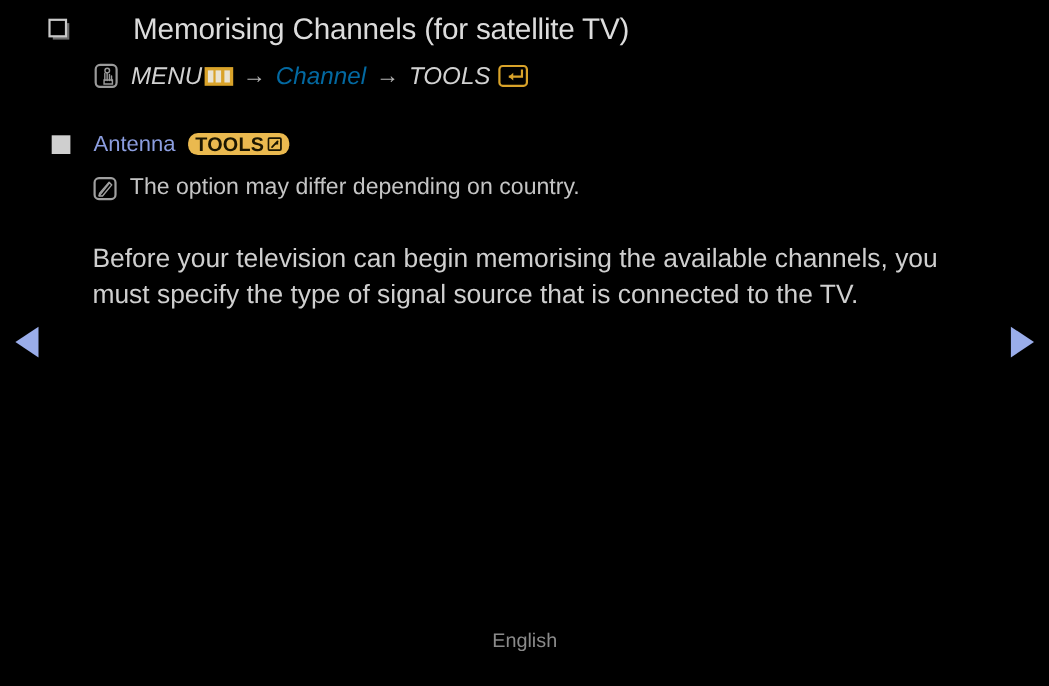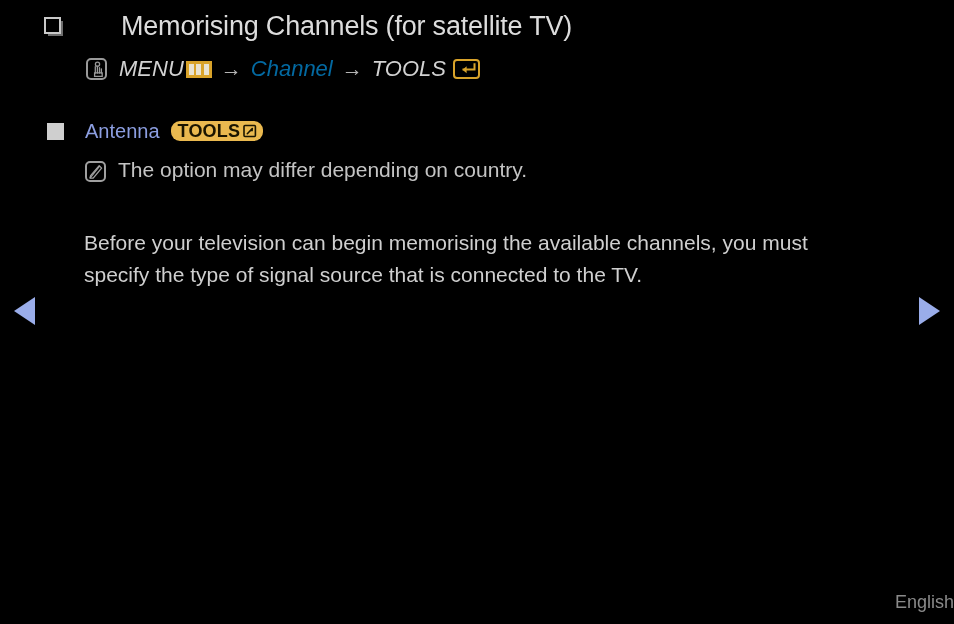--- a/index.html
+++ b/index.html
@@ -188,23 +188,23 @@
     font-size: 21px;
     line-height: 28px;
     color: #c4c4c4;
     white-space: nowrap;
   }
 
   
   .body-paragraph {
     position: absolute;
     left: 84px;
-    top: 206px;
+    top: 196px;
     width: 790px;
-    font-size: 21px;
+    font-size: 24px;
     line-height: 32px;
     color: #cfcfcf;
   }
 
   
   .nav-arrow {
     position: absolute;
     top: 297px;
     width: 0;
     height: 0;
@@ -219,22 +219,22 @@
   .nav-next {
     right: 14px;
     border-left: 21px solid #9aadea;
   }
 
   
   .footer-lang {
     position: absolute;
     left: 0;
     right: 0;
-    top: 592px;
-    text-align: right;
+    top: 572px;
+    text-align: center;
     font-size: 18px;
     color: #8a8a8a;
   }
 </style>
 </head>
 <body>
 
 <div class="page">
 
   <div class="title-row">

